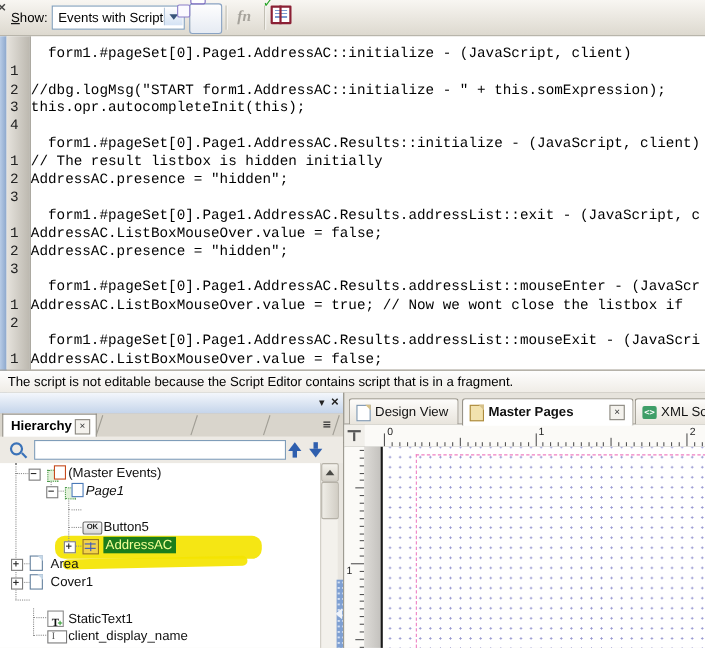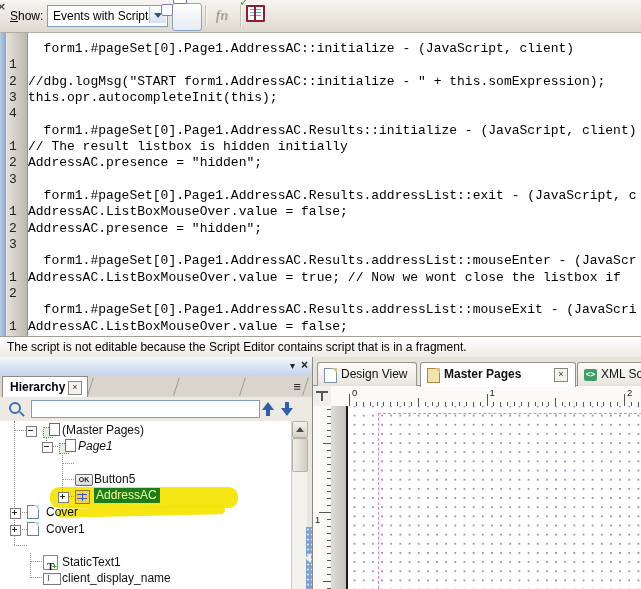--- a/index.html
+++ b/index.html
@@ -263,21 +263,21 @@
     <div class="ch" style="left:62px;top:75px;width:12px"></div>
     <div class="cv" style="left:30px;top:132px;height:25px"></div>
     <div class="ch" style="left:30px;top:140px;width:12px"></div>
     <div class="ch" style="left:30px;top:156px;width:12px"></div>
   <div class="trow" style="top: 0.75px;">
         <span class="exp minus" style="left: 26px;"></span>
         <span class="ti master-pages" style="left: 43px;">
           <i class="bk"></i>
           <i class="fr"></i>
         </span>
-        <span class="tl" style="left: 62px;">(Master Pages)</span>
+        <span class="tl" style="left: 62px;">(Master Events)</span>
       </div>
       <div class="trow" style="top: 17.25px;">
         <span class="exp minus" style="left: 42px;"></span>
         <span class="ti page-master" style="left: 59px;">
           <i class="bk"></i>
           <i class="fr b"></i>
         </span>
         <span class="tl" style="left: 78px; font-style: italic;">Page1</span>
       </div>
       <div class="trow" style="top: 50.25px;">
@@ -291,21 +291,21 @@
           <i class="fg2"></i>
           <i class="fg3"></i>
         </span>
         <span class="tl sel" style="left: 94px;">AddressAC</span>
       </div>
       <div class="trow" style="top: 83.25px;">
         <span class="exp plus" style="left: 10px;"></span>
         <span class="ti page" style="left: 27px;">
           <i class="fold"></i>
         </span>
-        <span class="tl" style="left: 46px;">Cover</span>
+        <span class="tl" style="left: 46px;">Area</span>
       </div>
       <div class="trow" style="top: 99.75px;">
         <span class="exp plus" style="left: 10px;"></span>
         <span class="ti page" style="left: 27px;">
           <i class="fold"></i>
         </span>
         <span class="tl" style="left: 46px;">Cover1</span>
       </div>
       <div class="trow" style="top: 132.75px;">
         <span class="ti static-text" style="left: 43px;"><b>T</b><i class="pl">+</i></span>

